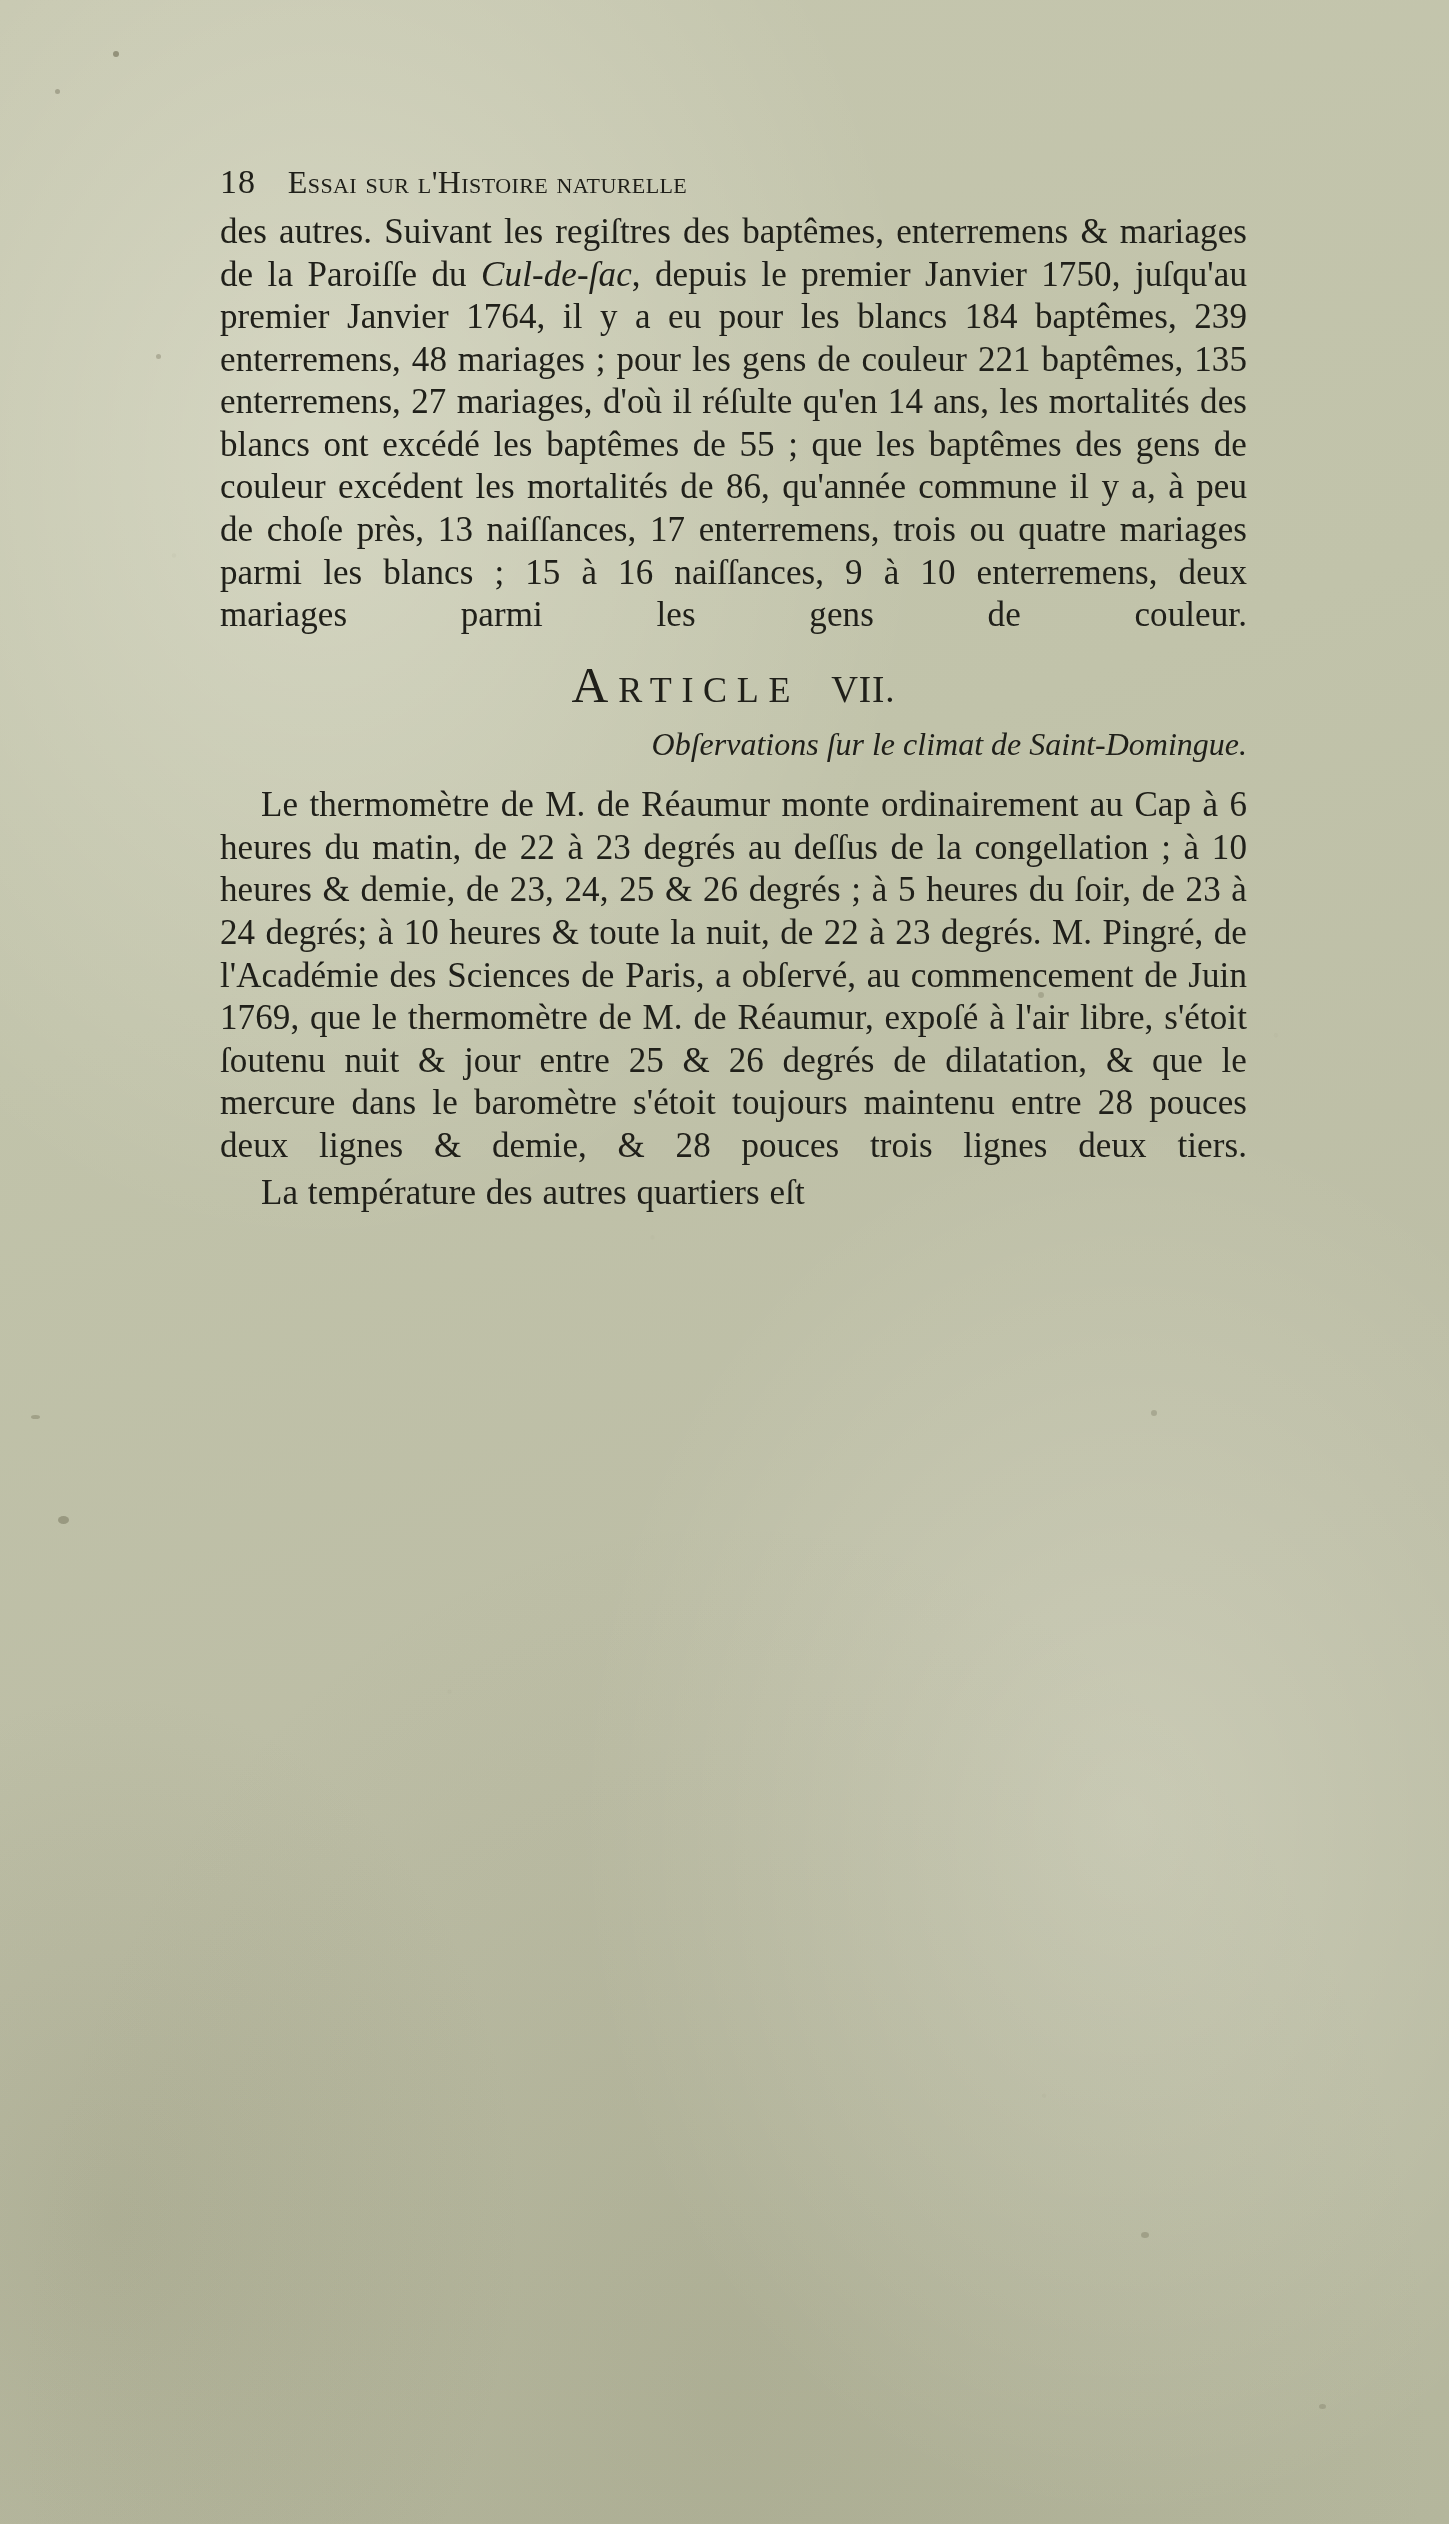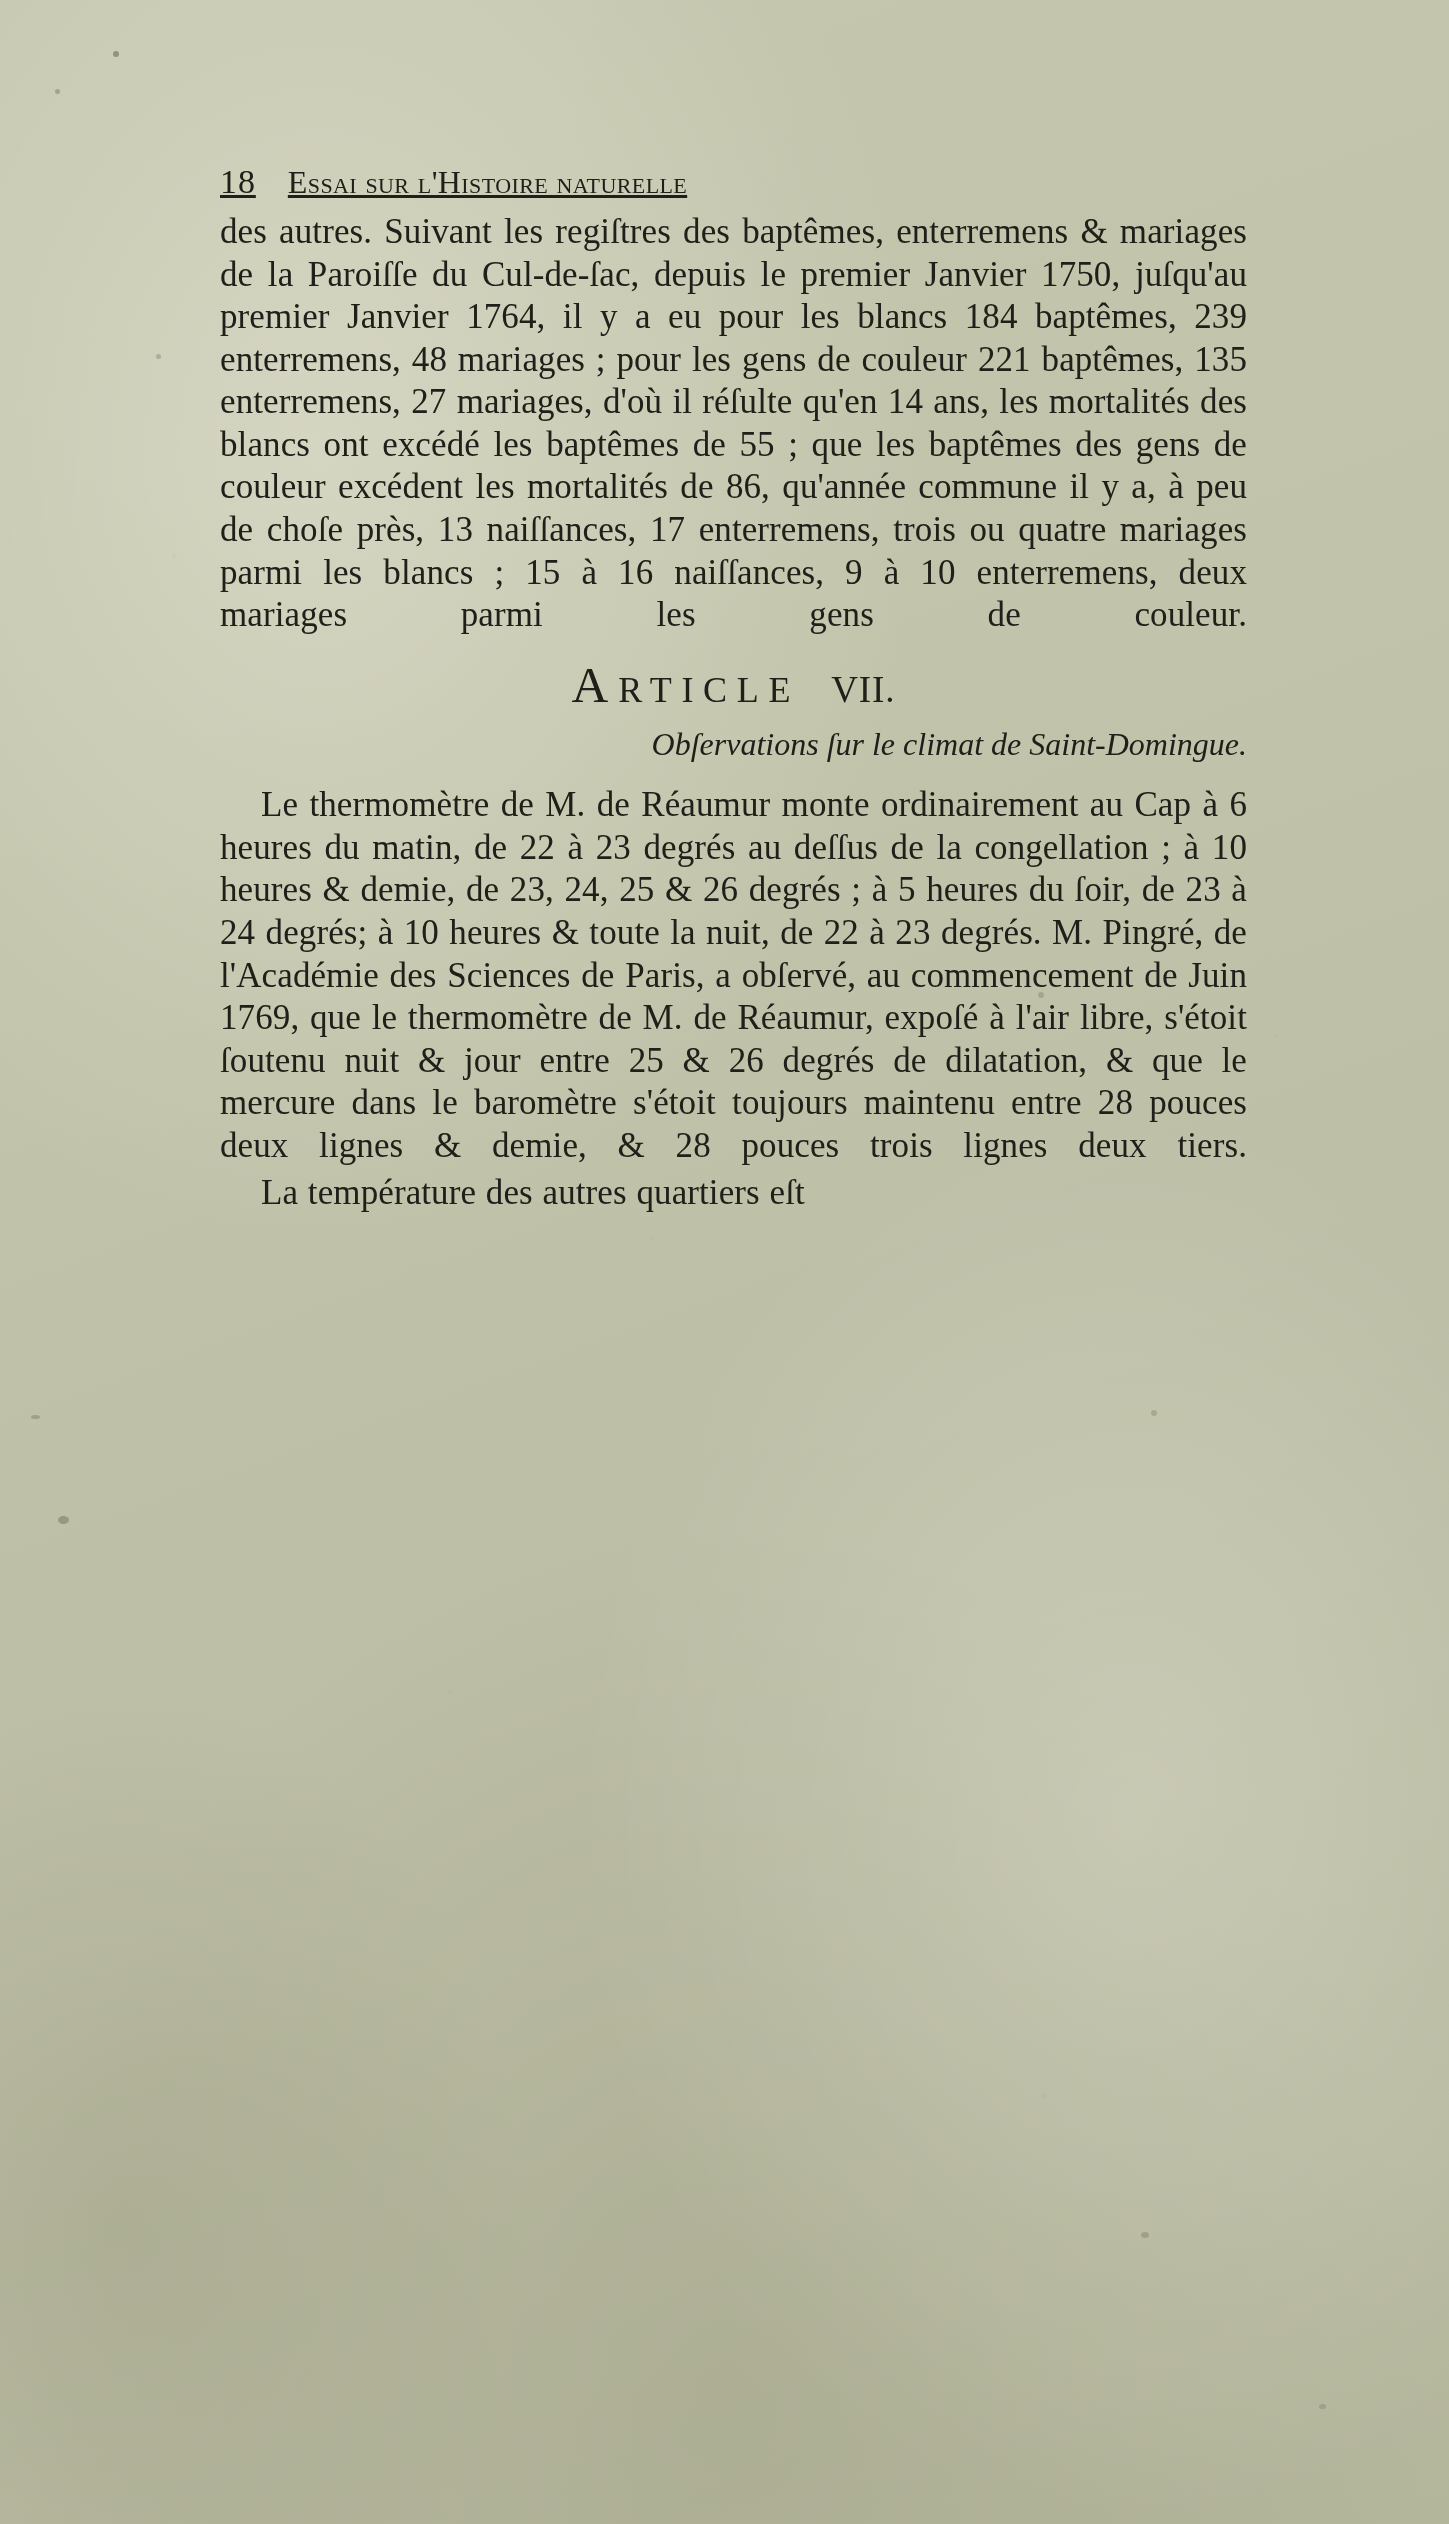--- a/index.html
+++ b/index.html
@@ -57,21 +57,20 @@
     color: #20201a;
   }
 
   .header-line {
     font-variant: small-caps;
     font-size: 33px;
     letter-spacing: 0.4px;
     line-height: 1;
     margin: 0 0 12.4px 0;
     white-space: nowrap;
-    text-decoration: underline;
   }
   .folio {
     font-family: "Liberation Serif", serif;
     font-size: 34px;
     letter-spacing: 0.9px;
     margin-right: 32px;
   }
   .running-title {
     font-size: 32px;
   }
@@ -85,21 +84,21 @@
     letter-spacing: 0.1px;
     word-spacing: 0.9px;
   }
   p.body.last-ragged {
     text-align-last: left;
   }
   p.indent {
     text-indent: 41px;
   }
 
-  .italic { }
+  .italic { font-style: italic; }
 
   .article-head {
     text-align: center;
     font-size: 35px;
     letter-spacing: 0.9px;
     margin: 19.5px 0 8.9px 0;
     white-space: nowrap;
   }
   .article-head .spaced {
     letter-spacing: 9.7px;

